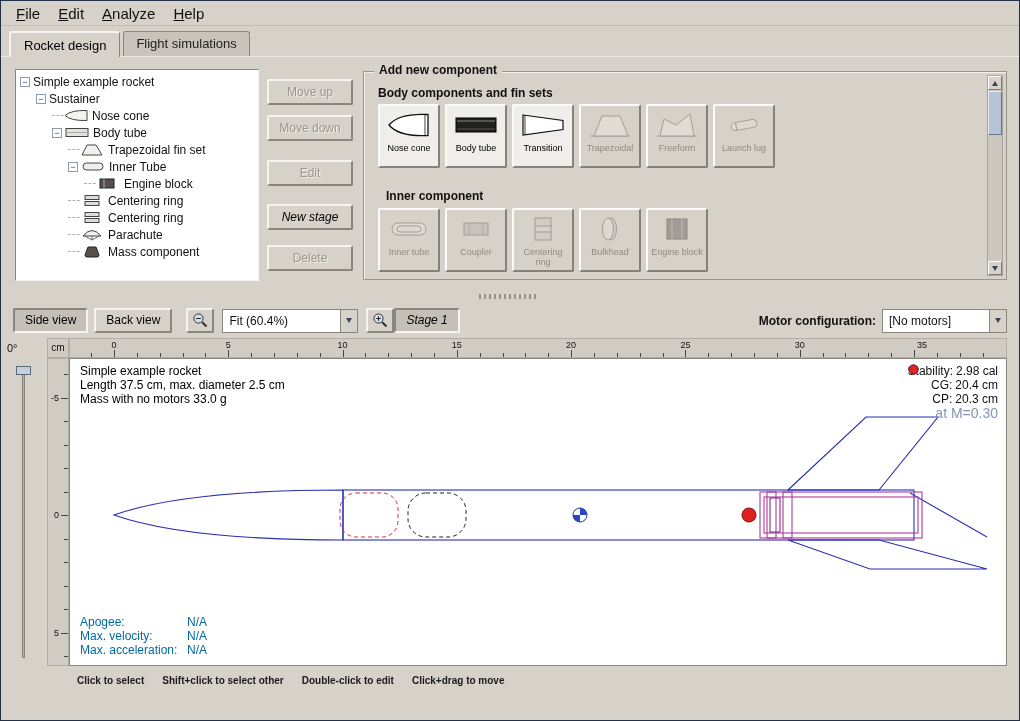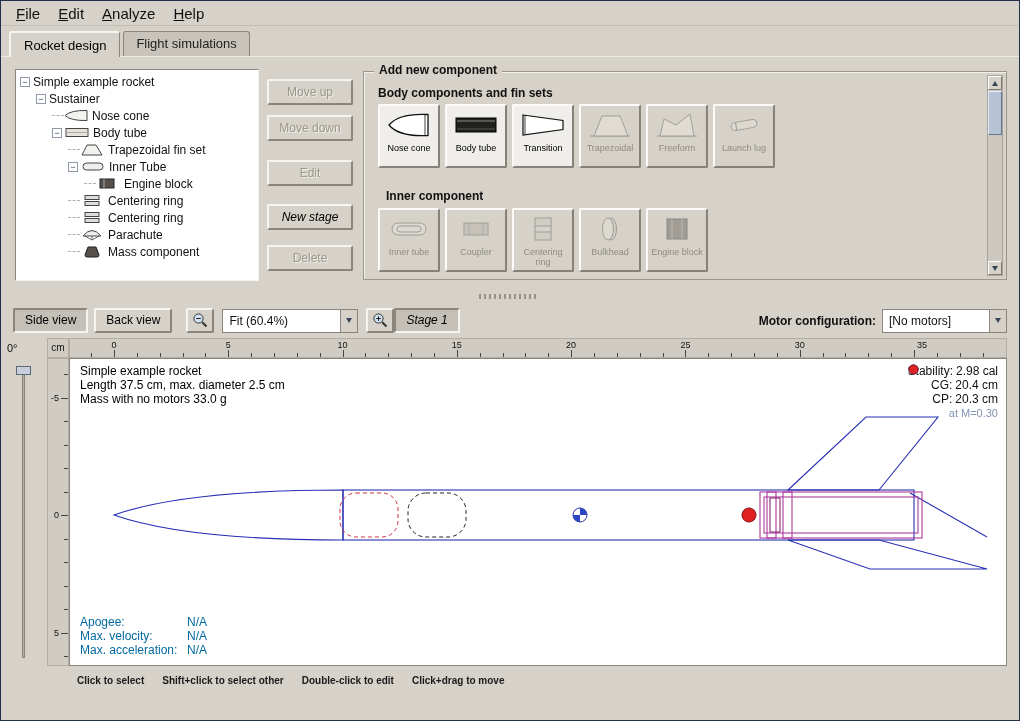--- a/index.html
+++ b/index.html
@@ -88,21 +88,21 @@
   .hlab { position:absolute; top:1px; transform:translateX(-50%); font-size:9px; color:#111; }
   .v-ruler { position:absolute; left:46px; top:20px; width:22px; height:308px; background:#d0ccc4; border:1px solid #b2aea6; overflow:hidden; }
   .vtick { position:absolute; right:0; height:1px; width:4px; background:#444; }
   .vtick.major { width:7px; }
   .vlab { position:absolute; right:9px; transform:translateY(-50%); font-size:9px; color:#111; }
   .canvas { position:absolute; left:68px; top:20px; width:938px; height:308px; background:#fff; border:1px solid #8a867e; overflow:hidden; }
   .canvas svg { position:absolute; left:0; top:0; }
   .canvas-info { position:absolute; left:10px; top:5px; font-size:12px; line-height:14px; color:#000; }
   .stab-block { position:absolute; right:8px; top:5px; font-size:12px; line-height:14px; text-align:right; }
   .stab-line { display:flex; justify-content:flex-end; align-items:center; gap:3px; }
-  .mach { font-size:11px; color:#8494b4; }
+  .mach { font-size:14px; color:#8494b4; }
   .flight-block { position:absolute; left:10px; bottom:8px; font-size:12px; line-height:14px; color:#0369a1; }
   .flight-row { display:flex; }
   .flight-label { width:107px; }
   .mini-icon { display:inline-flex; }
 
   
   .statusbar { height:21px; display:flex; align-items:center; gap:18px; padding-left:76px; font-size:10px; font-weight:bold; color:#1a1a1a; }
   .bottomframe { height:12px; }
   .icon svg, .cicon svg { display:block; }
 </style>

